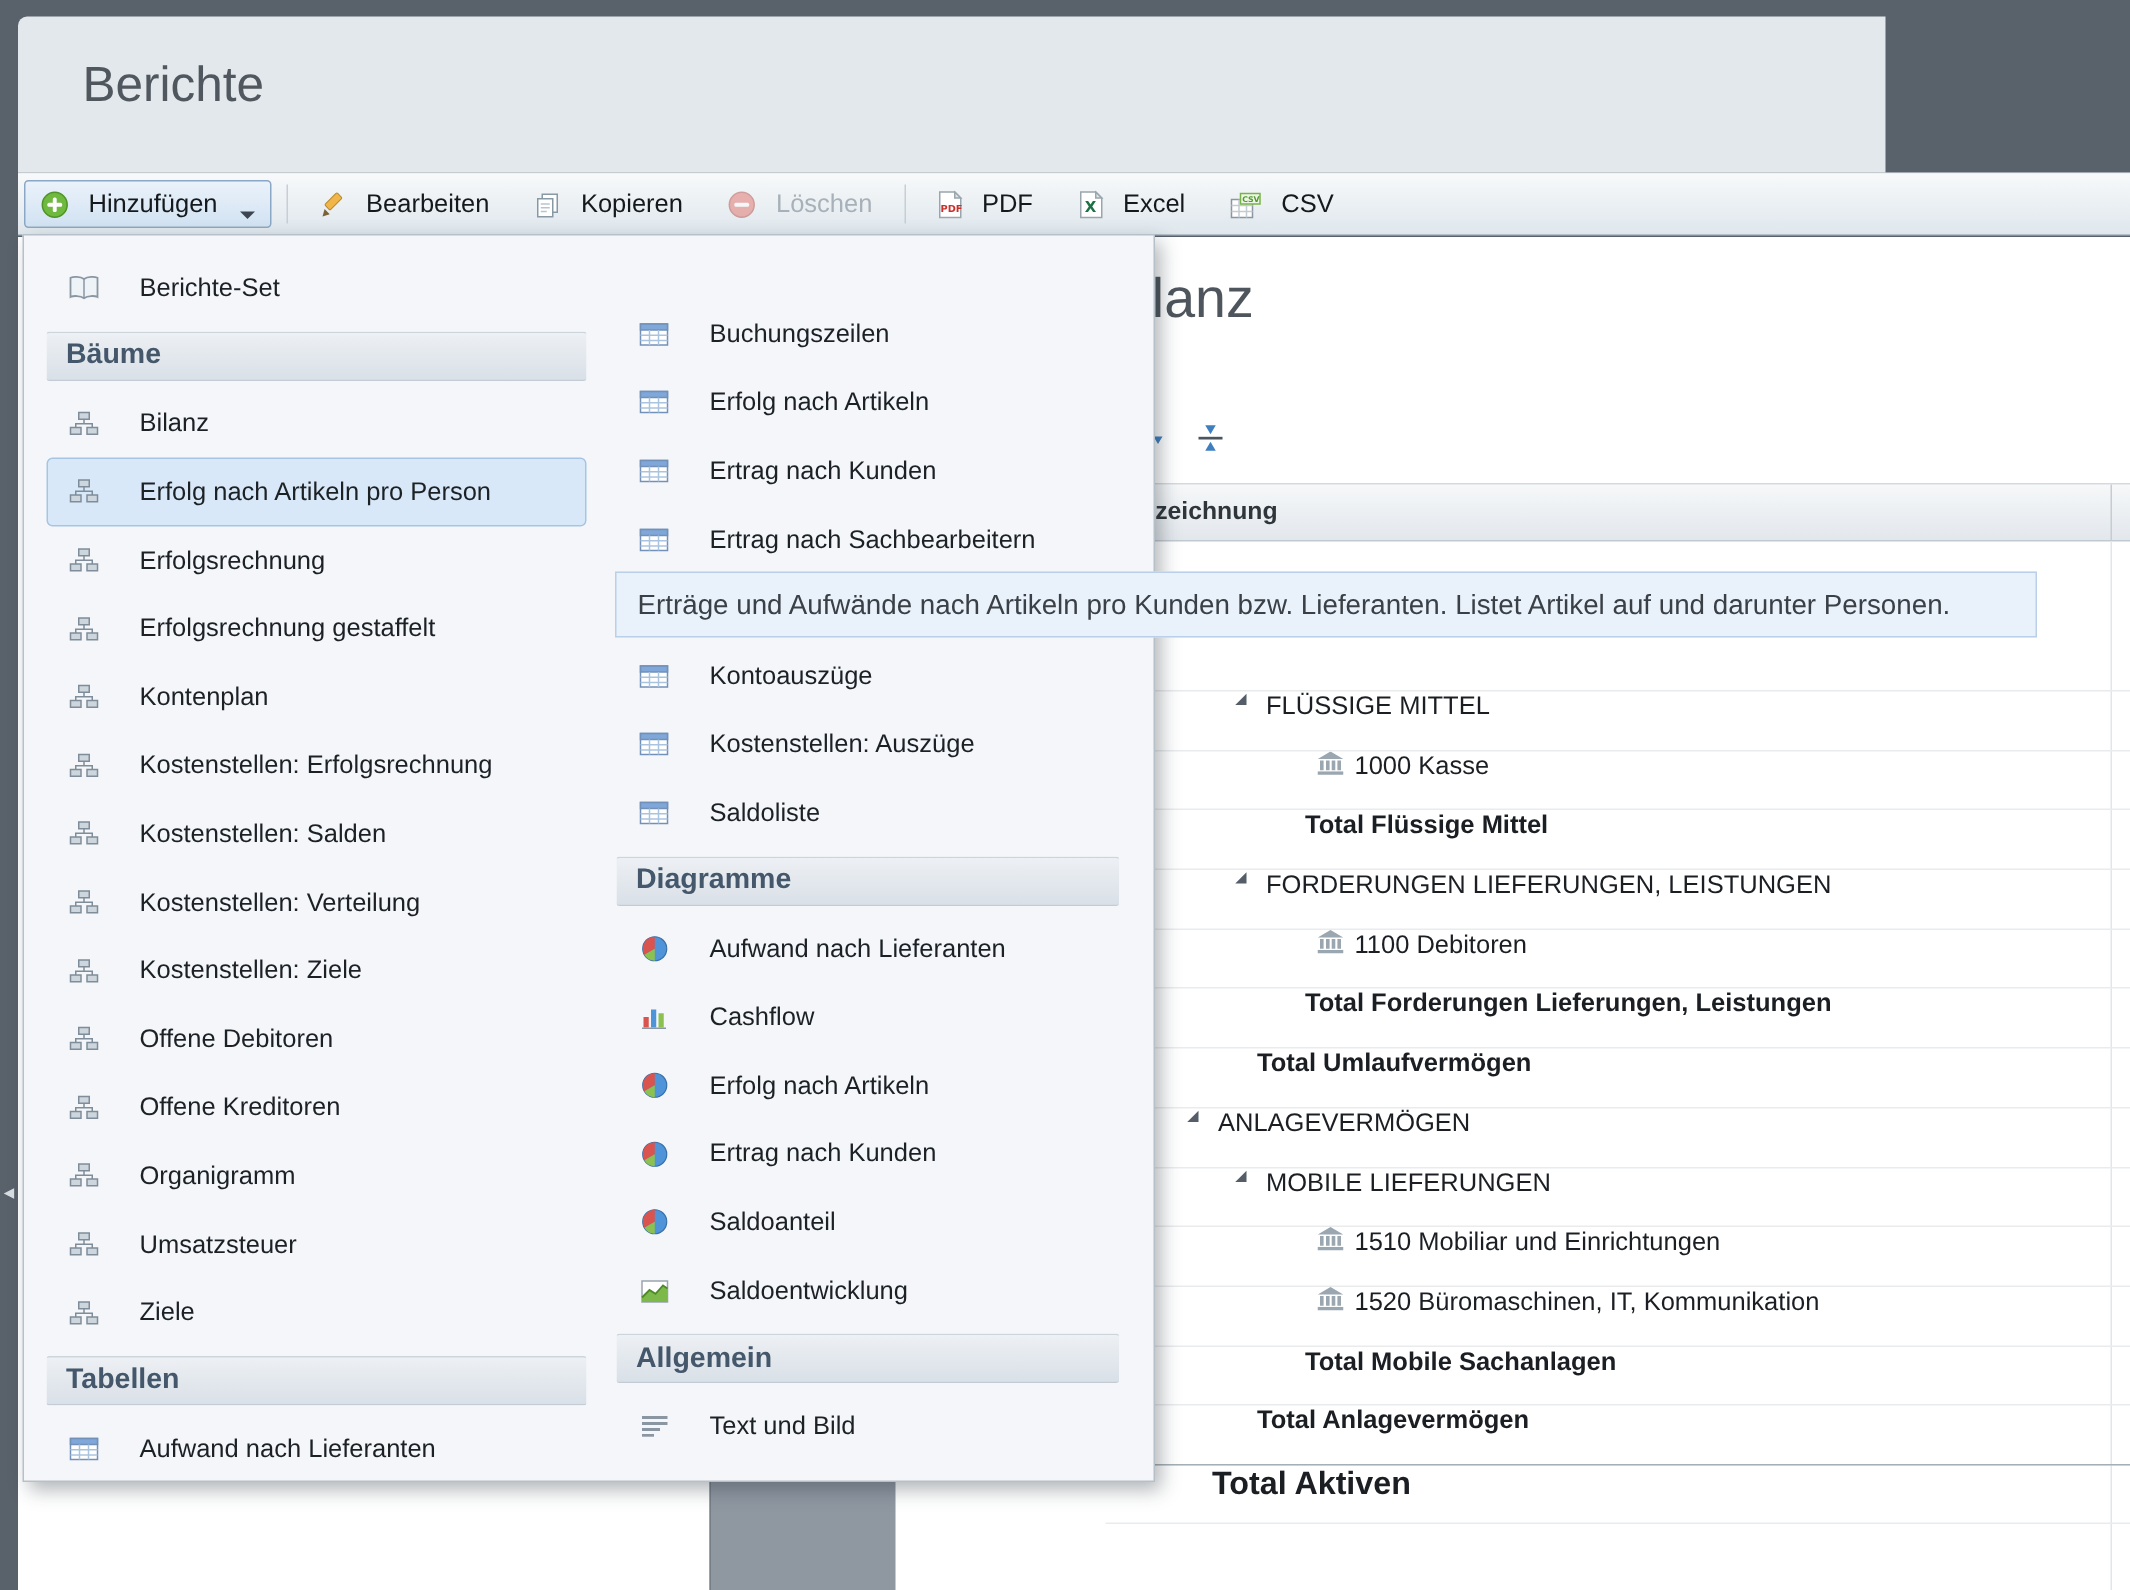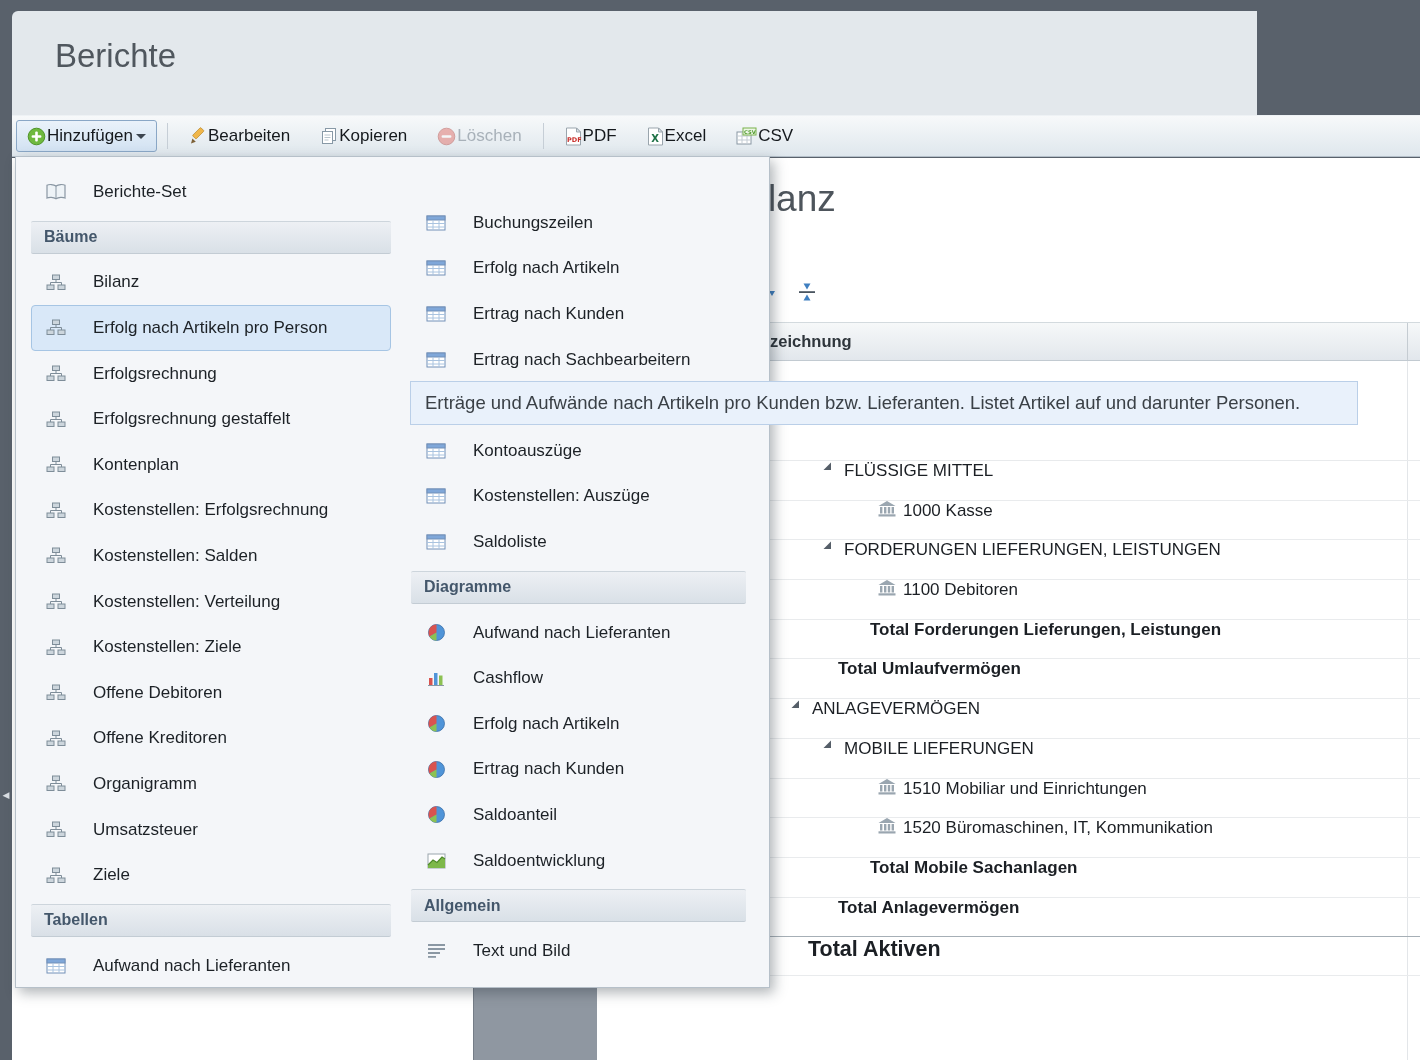--- a/index.html
+++ b/index.html
@@ -6,21 +6,21 @@
   html,body{background:#434a53}
   body{font-family:"Liberation Sans","DejaVu Sans",sans-serif}
   .app{position:relative;width:1420px;height:1060px;background:#59616b;overflow:hidden}
 
   
   .hdr{position:absolute;left:12px;top:11px;width:1245px;height:104px;background:#e3e8ec;border-top-left-radius:6px}
   .app-title{position:absolute;left:43px;top:26px;font-size:33px;color:#50575e}
   .tbar{position:absolute;left:12px;top:115px;width:1408px;height:42px;display:flex;align-items:center;padding-left:4px;
         background:linear-gradient(#f7f9fa,#dfe7ed);border-top:1px solid #eef2f5;border-bottom:1px solid #b4bfc9}
   .main{position:absolute;left:12px;top:158px;width:1408px;height:902px;background:#fff}
-  .tb-btn{display:flex;align-items:center;gap:1px;padding:5px 10px;font-size:17px;color:#15191d;border:1px solid transparent;border-radius:3px;margin-right:8px;white-space:nowrap;cursor:default}
+  .tb-btn{display:flex;align-items:flex-end;gap:13px;padding:5px 10px;font-size:17px;color:#15191d;border:1px solid transparent;border-radius:3px;margin-right:8px;white-space:nowrap;cursor:default}
   .tb-btn.active{background:linear-gradient(#eaf2fa,#d2e2f2);border-color:#8aa7c6}
   .tb-btn.disabled{color:#a8b1b9}
   .tb-btn.disabled .tb-ic{opacity:.5}
   .tb-ic{display:flex;align-items:center}
   .caret{width:0;height:0;border-left:5px solid transparent;border-right:5px solid transparent;border-top:5px solid #3d4650;margin-left:2px}
   .tb-sep{width:1px;height:26px;background:#c6ced6;margin:0 10px 0 2px}
 
   
   .report-title{position:absolute;left:735px;top:178px;font-size:37px;color:#4e555c;z-index:1}
   .report-tools{position:absolute;left:752px;top:281px;display:flex;gap:18px;z-index:1}
@@ -44,21 +44,21 @@
 
   
   .menu{position:absolute;left:15px;top:156px;width:755px;height:832px;background:#f4f6f9;border:1px solid #b6c0c9;
         box-shadow:4px 5px 12px rgba(35,45,55,.35);z-index:10}
   .mcol{position:absolute;top:0;bottom:0}
   .mcol.left{left:15px;width:360px;padding-top:12px}
   .mcol.right{left:395px;width:335px;padding-top:43px}
   .menu-item{height:45.6px;display:flex;align-items:center;padding:0 8px 0 13px;font-size:17px;color:#1c2126;border:1px solid transparent;border-radius:4px;cursor:default}
   .menu-item .mi{width:22px;display:flex;justify-content:center;margin-right:26px;flex:none}
   .menu-item.selected{background:#d9e8f8;border-color:#a6c5e4}
-  .menu-sec{height:33px;margin:6px 0;display:flex;align-items:center;padding-left:13px;font-size:16px;font-weight:bold;color:#44576b;
+  .menu-sec{height:33px;margin:6px 0;display:flex;align-items:center;padding-left:13px;font-size:19px;font-weight:bold;color:#44576b;
             background:linear-gradient(#edf0f4,#d9e0e7);border-top:1px solid #cdd5dc;border-bottom:1px solid #c3ccd4;border-radius:2px}
 
   
   .tooltip{position:absolute;left:410px;top:381px;width:948px;background:#e9f1fb;border:1px solid #bacfe8;border-radius:0;
            padding:8px 14px;font-size:18.5px;line-height:1.42;color:#3a4046;z-index:20}
 
   
   .handle{position:absolute;left:0;top:775px;width:12px;height:40px;display:flex;align-items:center;justify-content:center;
           color:#d7dce1;font-size:9px;z-index:30}
 </style>
@@ -192,20 +192,23 @@
               <rect x="2" y="6" width="2.4" height="6.5"></rect>
               <rect x="6" y="6" width="2.4" height="6.5"></rect>
               <rect x="9.8" y="6" width="2.4" height="6.5"></rect>
               <rect x="13.6" y="6" width="2.4" height="6.5"></rect>
               <rect x="0.5" y="13.3" width="17" height="2.2"></rect>
             </g>
           </svg>
         </span>
         <span>1000 Kasse</span>
       </div>
+      <div class="grow total-2">
+        <span>Total Flüssige Mittel</span>
+      </div>
       <div class="grow group-2">
         <span class="tri">
           <svg width="10" height="10" viewBox="0 0 10 10">
             <polygon points="9,1.5 9,9 1.5,9" fill="#555e68"></polygon>
           </svg>
         </span>
         <span>FORDERUNGEN LIEFERUNGEN, LEISTUNGEN</span>
       </div>
       <div class="grow account">
         <span class="bank">

